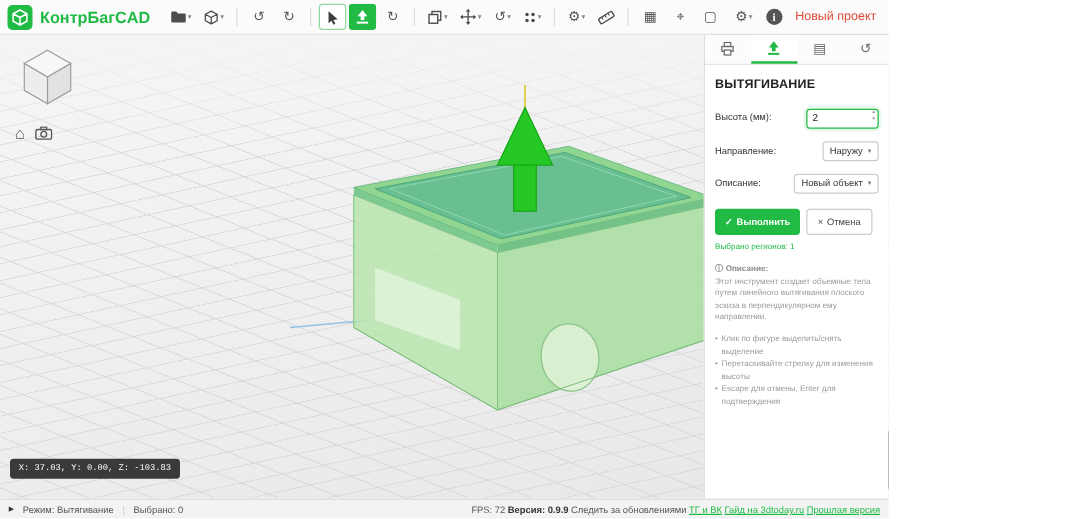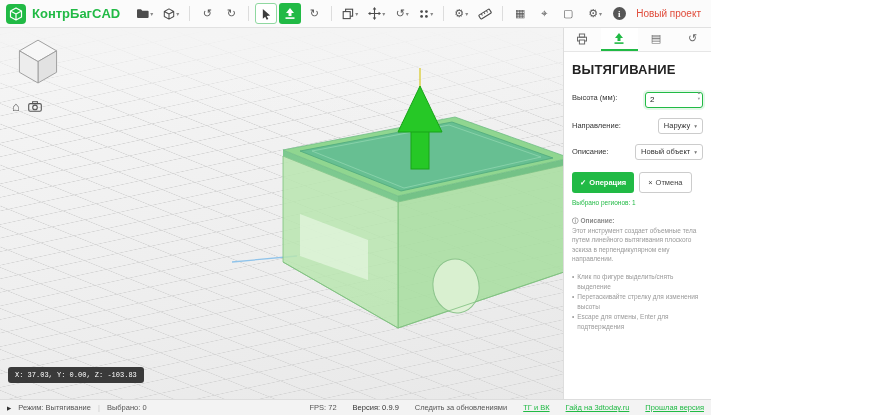--- a/index.html
+++ b/index.html
@@ -40,21 +40,21 @@
               border:1px solid #ddd; border-right:none; border-radius:6px 0 0 6px; color:#999; font-size:9px;
               display:flex; align-items:center; justify-content:center; cursor:pointer; }
 
   
   .panel { position:absolute; top:28px; right:0; width:148px; height:371px; background:#fff; border-left:1px solid #ddd; }
   .tabs { display:flex; height:24px; border-bottom:1px solid #e6e6e6; background:#fcfcfc; }
   .tab { flex:1; display:flex; align-items:center; justify-content:center; color:#6a6a6a; font-size:11px;
          border-bottom:2px solid transparent; cursor:pointer; }
   .tab.active { color:#21ba45; border-bottom-color:#21ba45; background:#fff; }
   .pbody { padding:8px 8px; }
-  .p-title { font-weight:bold; font-size:13px; color:#222; margin:2px 0 11px; letter-spacing:.2px; }
+  .p-title { font-weight:bold; font-size:10px; color:#222; margin:2px 0 11px; letter-spacing:.2px; }
   .row { display:flex; align-items:center; justify-content:space-between; margin-bottom:10px; }
   .row label { font-size:7.5px; color:#333;text-align:center; }
   .numwrap { position:relative; }
   .numwrap input { width:58px; height:16px; border:1px solid #21ba45; border-radius:3px; font-size:8px; padding:0 12px 0 4px;
                    outline:none; box-shadow:0 0 0 2px rgba(33,186,69,.12); color:#222;
                    font-family:"Liberation Sans","DejaVu Sans",sans-serif; }
   .spin { position:absolute; right:3px; top:2px; display:flex; flex-direction:column; font-size:4.5px; line-height:1.25;
           color:#999; cursor:pointer; }
   .sel { height:16px; border:1px solid #ccc; border-radius:3px; background:#fff; display:flex; align-items:center;
          gap:4px; padding:0 5px; font-size:7.5px; color:#333; cursor:pointer; white-space:nowrap; }
@@ -68,22 +68,22 @@
   .desc { color:#9a9a9a; font-size:6.5px; line-height:1.45; }
   .desc-head { display:flex; align-items:center; gap:2px; color:#8a8a8a; font-weight:bold; margin-bottom:1px; }
   .hints { margin-top:8px; color:#9a9a9a; font-size:6.5px; line-height:1.55; }
   .hints .h { display:flex; gap:3px; }
 
   
   .statusbar { position:absolute; left:0; right:0; bottom:0; height:16px; background:#f3f3f3; border-top:1px solid #ddd;
                display:flex; align-items:center; font-size:7.5px; color:#555; padding:0 7px; gap:7px; z-index:5; }
   .sb-play { font-size:5.5px; color:#333; }
   .sb-sep { color:#c9c9c9; }
-  .sb-right { margin-left:auto; display:flex; align-items:center; gap:16px; }
-  .sb-bold { font-weight:normal; color:#333; }
+  .sb-right { margin-left:auto; display:flex; align-items:center; gap:2px; }
+  .sb-bold { font-weight:bold; color:#333; }
   .sb-link { color:#21ba45; text-decoration:underline; cursor:pointer; white-space:nowrap; }
 </style>
 </head>
 <body>
 
 <div class="app">
 
   <div class="toolbar">
     <div class="logo">
       <svg width="14" height="14" viewBox="0 0 14 14">
@@ -319,21 +319,21 @@
         <label>Описание:</label>
         <span class="sel">
           <span>Новый объект</span>
           <span class="scaret">▾</span>
         </span>
       </div>
 
       <div class="btnrow">
         <button class="btn-exec">
           <span>✓</span>
-          <span>Операция</span>
+          <span>Выполнить</span>
         </button>
         <button class="btn-cancel">
           <span>×</span>
           <span>Отмена</span>
         </button>
       </div>
 
       <div class="sel-note">Выбрано регионов: 1</div>
 
       <div class="desc">

